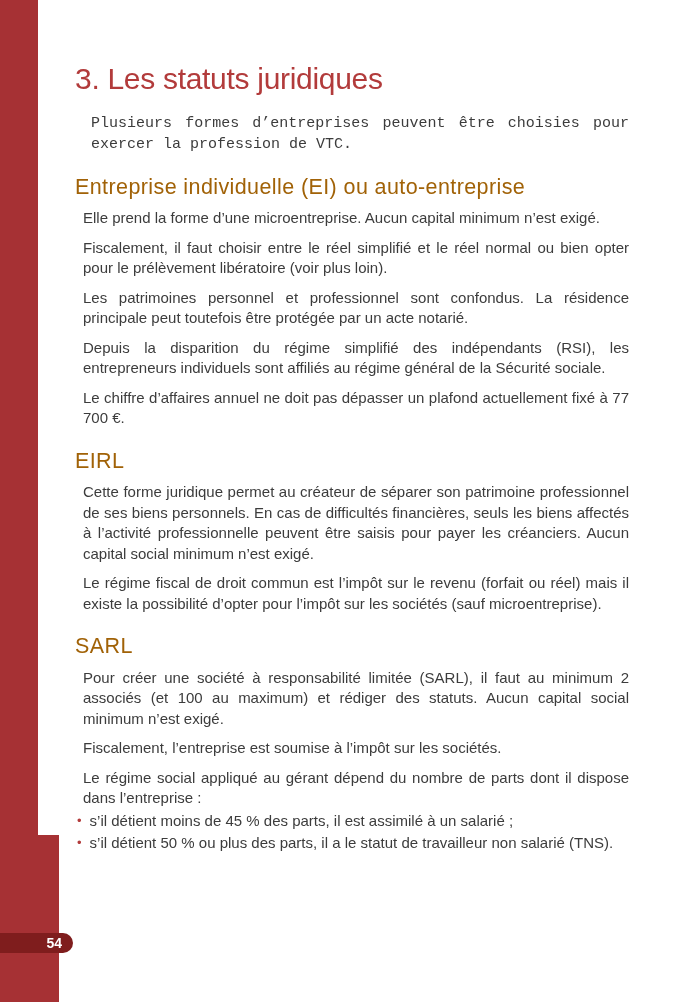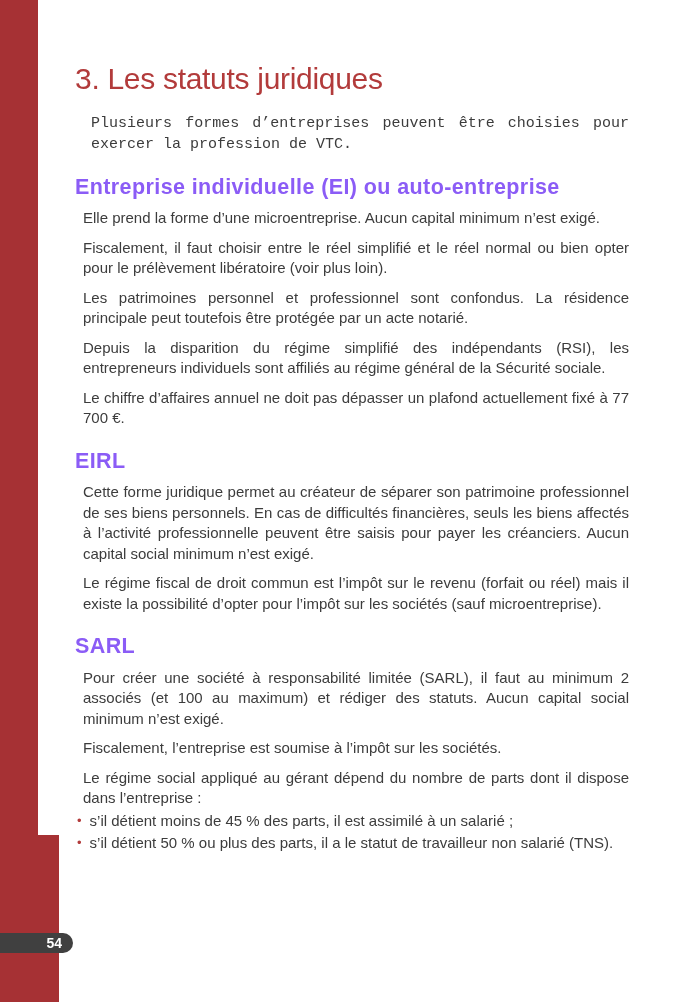--- a/index.html
+++ b/index.html
@@ -17,21 +17,21 @@
     background: #a63134;
   }
   .accent-bar-bottom {
     position: absolute; left: 0; top: 835px;
     width: 59px; height: 167px;
     background: #a63134;
   }
   .page-pill {
     position: absolute; left: 0; top: 933px;
     width: 73px; height: 20px;
-    background: #404040;
+    background: #7f1d1d;
     border-radius: 0 10px 10px 0;
     display: flex; align-items: center; justify-content: flex-end;
     padding-right: 11px; box-sizing: border-box;
     color: #ffffff; font-size: 14px; font-weight: bold;
   }
   .content {
     position: absolute; left: 75px; top: 0;
     width: 554px;
   }
   h1.chapter-title {
@@ -44,22 +44,22 @@
   p.intro {
     margin: 16px 0 0 16px;
     font-size: 15px; line-height: 21px;
     color: #3c3c3c;
     text-align: justify;
     font-family: Liberation Mono, monospace;
   }
   h2.section-heading {
     margin: 21px 0 0 0;
     font-size: 21.5px; line-height: 1.1;
-    font-weight: bold;
-    color: #8b5cf6;
+    font-weight: normal;
+    color: #a16207;
     letter-spacing: 0.4px;
   }
   p.body-par {
     margin: 9px 0 0 8px;
     font-size: 15px; line-height: 20.5px;
     color: #3c3c3c;
     text-align: justify;
   }
   .bullet-item {
     display: flex;

